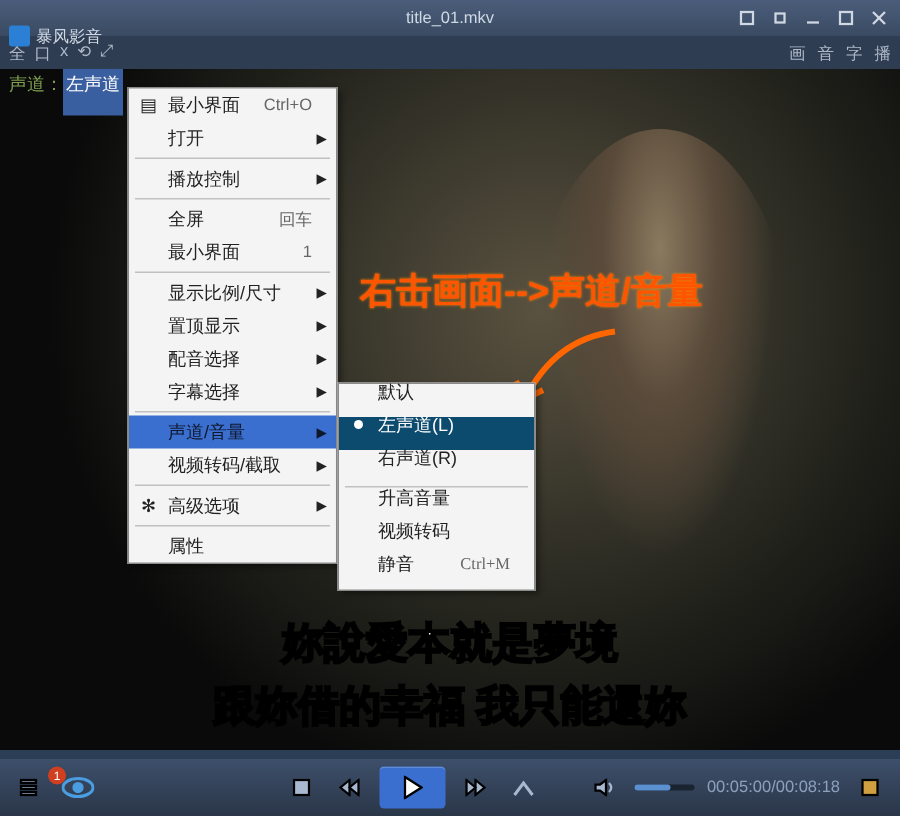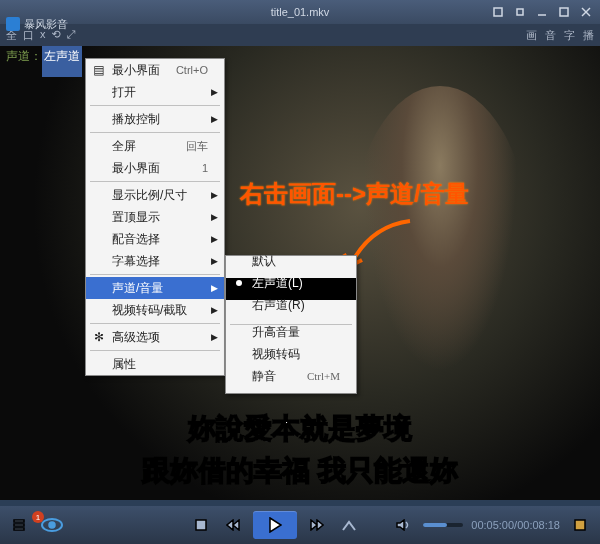--- a/index.html
+++ b/index.html
@@ -28,29 +28,29 @@
 .subtitle { position:absolute; bottom:12px; left:0; right:0; text-align:center; font-size:28px; font-weight:bold; -webkit-text-stroke:1.5px #000; }
 .sub1 { color:#fff; margin-bottom:4px; }
 .sub1 .pink { color:#f4a0c0; }
 .sub2 { color:#4d7c0f; }
 
 .annotation { position:absolute; top:132px; left:240px; color:#ff5500; font-size:24px; font-weight:bold; text-shadow:0 0 2px #ff8800; }
 .arrow-curve { position:absolute; top:170px; left:340px; width:80px; height:60px; pointer-events:none; }
 
 .ctx-menu { position:absolute; top:58px; left:85px; width:140px; background:#f4f4f4; border:1px solid #8a8a8a; font-size:12px; color:#222; box-shadow:2px 2px 4px rgba(0,0,0,.4); }
 .ctx-menu .row { display:flex; align-items:center; height:22px; padding:0 16px 0 26px; position:relative; }
-.ctx-menu .row.sel { background:#3a6fd0; color:#ffffff; }
+.ctx-menu .row.sel { background:#3a6fd0; color:#0f172a; }
 .ctx-menu .sep { height:1px; background:#c0c0c0; margin:2px 4px; }
 .ctx-menu .shortcut { margin-left:auto; font-size:11px; color:#666; }
 .ctx-menu .arrow { position:absolute; right:6px; font-size:9px; }
 .ctx-menu .ico { position:absolute; left:6px; width:14px; height:14px; display:flex; align-items:center; justify-content:center; }
 
 .submenu { position:absolute; top:255px; left:225px; width:132px; background:#f4f4f4; border:1px solid #8a8a8a; font-size:12px; color:#222; box-shadow:2px 2px 4px rgba(0,0,0,.4); }
 .submenu .row { display:flex; align-items:center; height:22px; padding:0 16px 12px 26px; position:relative; }
-.submenu .row.sel { background:#000000; color:#fff; }
+.submenu .row.sel { background:#0c4a6e; color:#fff; }
 .submenu .sep { height:1px; background:#c0c0c0; margin:2px 4px; }
 .submenu .shortcut { margin-left:auto; font-size:11px; color:#666;font-family:Liberation Serif, serif; }
 .submenu .dot { position:absolute; left:10px; width:6px; height:6px; background:#fff; border-radius:50%; }
 
 .seekbar { position:absolute; bottom:38px; left:0; right:0; height:6px; background:#223044; }
 .seekbar .buffer { height:100%; width:100%; background:#2b3e56; }
 .controls { position:absolute; bottom:0; left:0; right:0; height:38px; background:linear-gradient(#3d4f6a,#2a3648); display:flex; align-items:center; padding:0 8px; gap:8px; }
 .ctrl-btn { width:24px; height:24px; display:flex; align-items:center; justify-content:center; cursor:pointer; }
 .play-btn { width:44px; height:28px; background:#3a6fd0; border-radius:3px; display:flex; align-items:center; justify-content:center; box-shadow:inset 0 1px 0 rgba(255,255,255,.2); cursor:pointer; }
 .time-disp { color:#8ba0bc; font-size:11px; margin-left:auto; }

